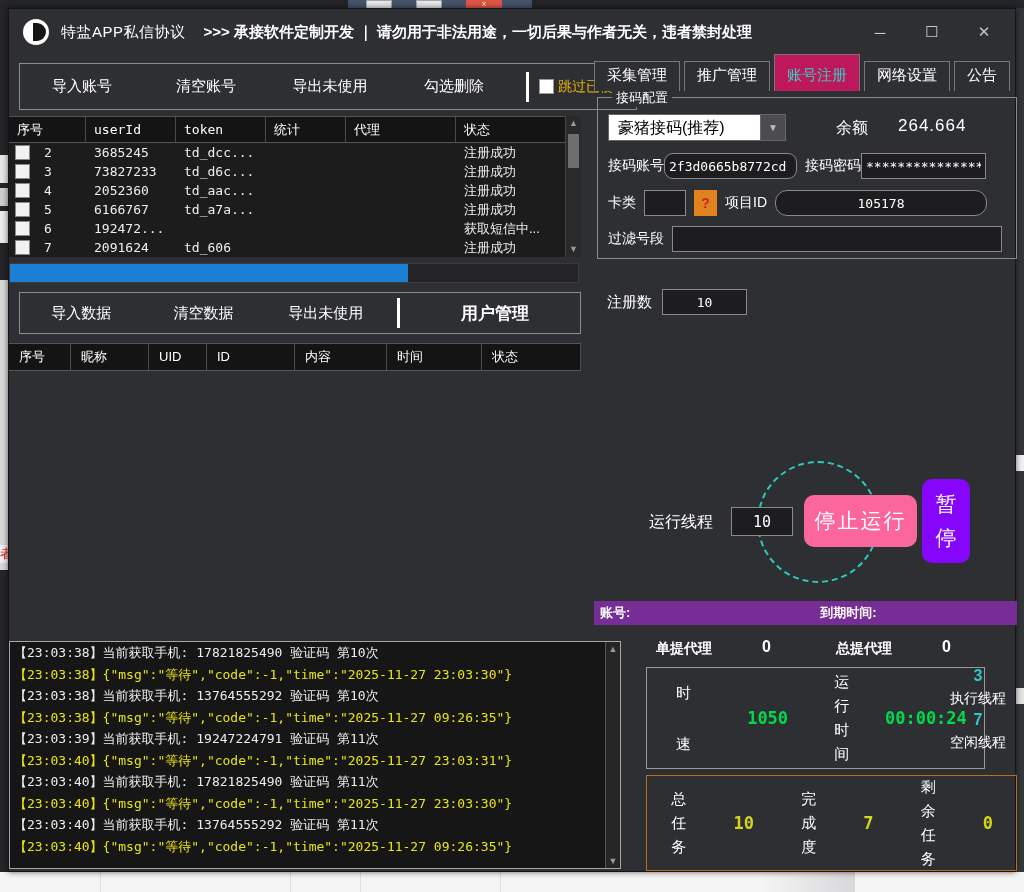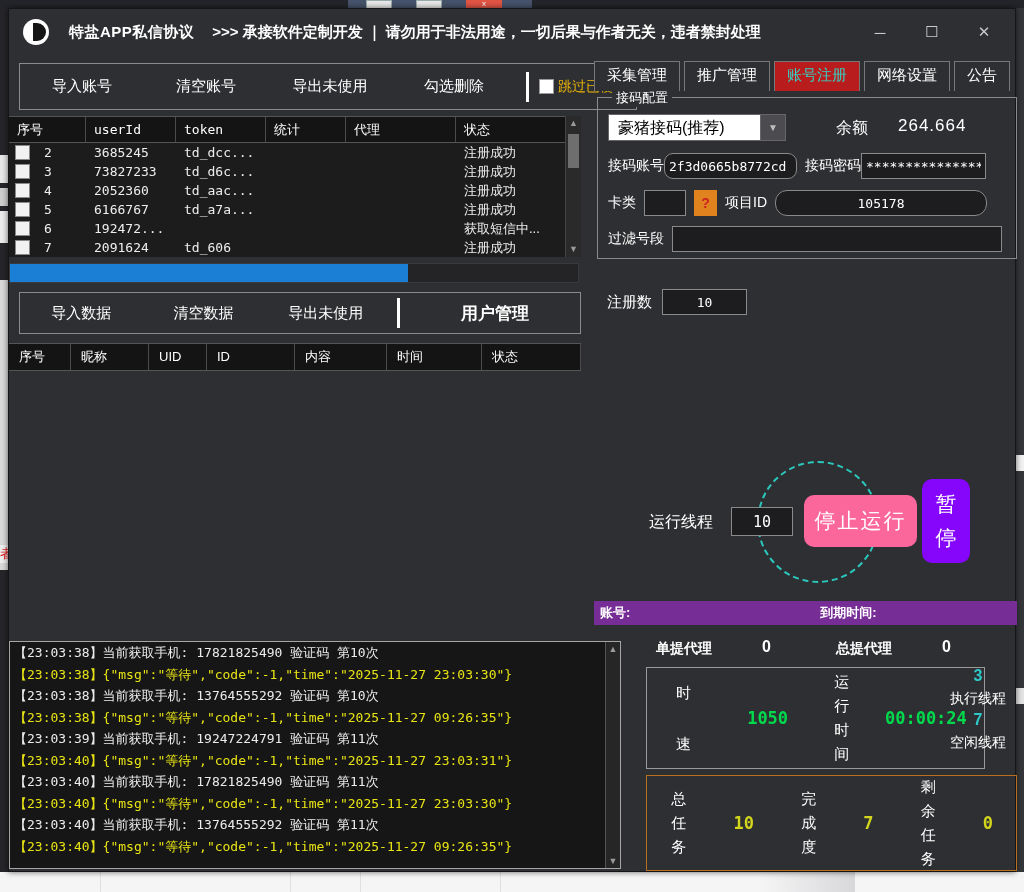--- a/index.html
+++ b/index.html
@@ -25,21 +25,21 @@
   .bg-right-strip .sliver2{position:absolute;left:0;top:680px;width:8px;height:16px;background:#e4e4e4;}
   .bg-bottom-strip{position:absolute;left:0;top:872px;width:1024px;height:20px;background:#f5f5f6;}
   .bg-bottom-strip .vline{position:absolute;top:0;width:1px;height:20px;background:#e0e0e2;}
   .bg-bottom-strip .shade{position:absolute;top:0;left:760px;width:95px;height:20px;background:linear-gradient(90deg,#f5f5f6,#d8d8da);}
 
   
   .win{position:absolute;left:8px;top:8px;width:1008px;height:864px;background:#2e2f32;border:1px solid #151515;box-sizing:border-box;box-shadow:0 0 6px rgba(0,0,0,.6);}
   .titlebar{position:absolute;left:0;top:0;width:100%;height:46px;display:flex;align-items:center;}
   .logo{width:26px;height:26px;border-radius:50%;background:#fff;margin-left:14px;position:relative;overflow:hidden;flex:0 0 auto;}
   .logo::after{content:"";position:absolute;left:10px;top:4px;width:13px;height:18px;background:#151515;border-radius:0 10px 10px 0;}
-  .title-text{color:#fff;font-size:15px;font-weight:bold;margin-left:20px;letter-spacing:.5px;white-space:nowrap;}
+  .title-text{color:#fff;font-size:15px;font-weight:normal;margin-left:12px;letter-spacing:.5px;white-space:nowrap;}
   .title-sub{color:#fff;font-size:15px;font-weight:bold;margin-left:18px;white-space:nowrap;}
   .win-controls{position:absolute;right:14px;top:10px;display:flex;gap:18px;}
   .win-ctl{width:34px;height:26px;color:#c9c9c9;font-size:15px;display:flex;align-items:center;justify-content:center;cursor:default;}
 
   
   .toolbar{position:absolute;border:1px solid #8b8b8b;display:flex;align-items:center;box-sizing:border-box;background:#2e2f32;}
   .tb-btn{flex:1;text-align:center;color:#fff;font-size:15px;cursor:default;white-space:nowrap;}
   .tb-divider{width:3px;height:30px;background:#fff;margin:0 10px;}
   #toolbar1{left:10px;top:54px;width:618px;height:47px;}
   #toolbar2{left:10px;top:283px;width:562px;height:42px;}
@@ -75,21 +75,21 @@
   #logbox{position:absolute;left:0;top:632px;width:612px;height:228px;background:#161616;border:1px solid #a5a5a5;box-sizing:border-box;overflow:hidden;}
   .log-line{font-family:"DejaVu Sans Mono",monospace;font-size:13px;line-height:21.5px;white-space:nowrap;padding-left:4px;}
   .log-white{color:#ececec;}
   .log-yellow{color:#e8e414;}
   #log-scroll{position:absolute;right:0;top:0;width:14px;height:100%;background:#262626;border-left:1px solid #555;}
   #log-scroll .arr{position:absolute;left:0;width:14px;height:14px;color:#9a9a9a;font-size:9px;text-align:center;line-height:14px;}
 
   
   #tabs{position:absolute;left:585px;top:52px;height:30px;display:flex;gap:4px;align-items:flex-end;}
   .tab{border:1px solid #777;border-bottom:none;background:#2e2f32;color:#fff;font-size:15px;padding:4px 12px 6px 12px;white-space:nowrap;cursor:default;}
-  .tab.active{color:#35d0c3;padding-top:4px;background:#b91c1c;position:relative;z-index:2;}
+  .tab.active{color:#35d0c3;padding-top:11px;background:#be185d;position:relative;z-index:2;}
 
   .groupbox{position:absolute;left:588px;top:88px;width:420px;height:162px;border:1px solid #8a8a8a;box-sizing:border-box;}
   .groupbox .legend{position:absolute;left:14px;top:-9px;background:#2e2f32;color:#fff;font-size:13px;padding:0 4px;}
   .grow{position:absolute;display:flex;align-items:center;color:#fff;font-size:14px;}
   .gin{background:#1d1d1f;border:1px solid #8a8a8a;color:#fff;font-size:13px;height:26px;box-sizing:border-box;padding:0 4px;font-family:"DejaVu Sans Mono",monospace;}
   .dropdown{position:absolute;left:10px;top:16px;width:178px;height:27px;background:#fff;border:1px solid #666;display:flex;box-sizing:border-box;cursor:default;}
   .dropdown .dtext{flex:1;color:#000;font-size:16px;line-height:25px;padding-left:9px;white-space:nowrap;overflow:hidden;}
   .dropdown .darr{width:24px;background:#4c4c50;color:#bdbdbd;font-size:10px;display:flex;align-items:center;justify-content:center;border-left:1px solid #666;}
   .balance-label{position:absolute;left:238px;top:20px;color:#fff;font-size:16px;}
   .balance-value{position:absolute;left:300px;top:18px;color:#fff;font-size:17px;letter-spacing:1px;}

